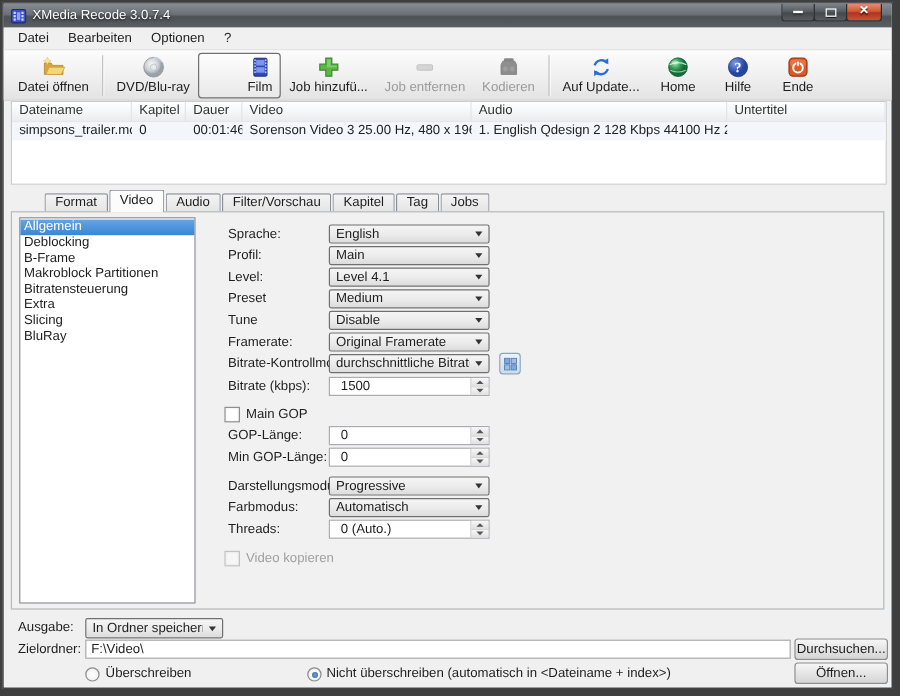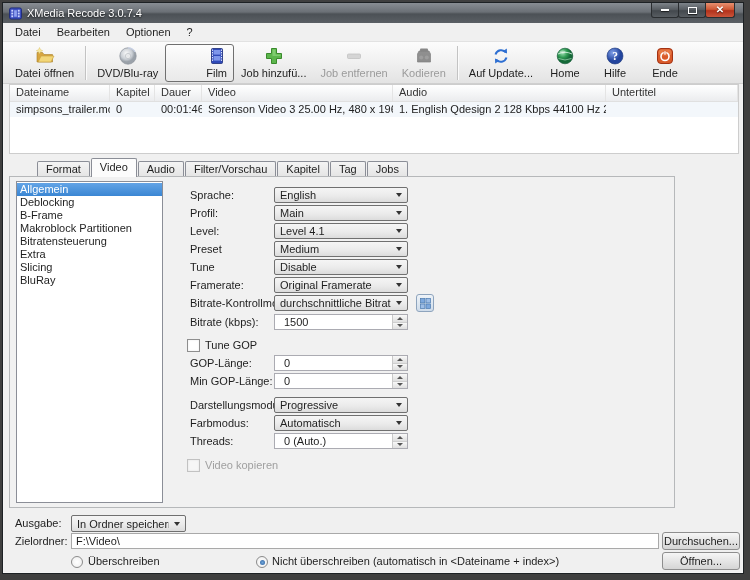--- a/index.html
+++ b/index.html
@@ -74,21 +74,21 @@
   
   .tabs { position:absolute; left:6px; top:155px; display:flex; align-items:flex-end; height:19px;padding-left:28px; }
   .tab {
     height:16px; line-height:14px; padding:0 8px; margin-right:1px;
     background:linear-gradient(#f4f4f4,#e4e4e4); border:1px solid #8b8e97; border-bottom:none;
     border-radius:2px 2px 0 0;
   }
   .tab.active { height:19px; line-height:16px; background:#fcfcfc; position:relative; z-index:3; }
   
   .panel {
-    position:absolute; left:6px; top:173px; width:666px; height:332px;
+    position:absolute; left:6px; top:173px; width:728px; height:332px;
     border:1px solid #b6b8ba; background:#f1f1f1; z-index:1;
   }
   .section-list {
     position:absolute; left:6px; top:4px; width:147px; height:322px;
     background:#fff; border:1px solid #8b8e97; padding-top:1px;
   }
   .section-item { height:13px; line-height:13px; padding-left:3px; white-space:nowrap; }
   .section-item.selected {
     background:linear-gradient(#63a4e6,#3a86d3); color:#fff;
   }
@@ -411,21 +411,21 @@
       <div class="spin">
         <span class="spin-text">1500</span>
         <div class="spin-btns">
           <div class="spin-up"></div>
           <div class="spin-down"></div>
         </div>
       </div>
     </div>
     <div class="frow" style="top:160px">
       <span class="checkbox"></span>
-      <span class="cb-label">Tune GOP</span>
+      <span class="cb-label">Main GOP</span>
     </div>
     <div class="frow" style="top:178px">
       <span class="flabel">GOP-Länge:</span>
       <div class="spin">
         <span class="spin-text">0</span>
         <div class="spin-btns">
           <div class="spin-up"></div>
           <div class="spin-down"></div>
         </div>
       </div>

